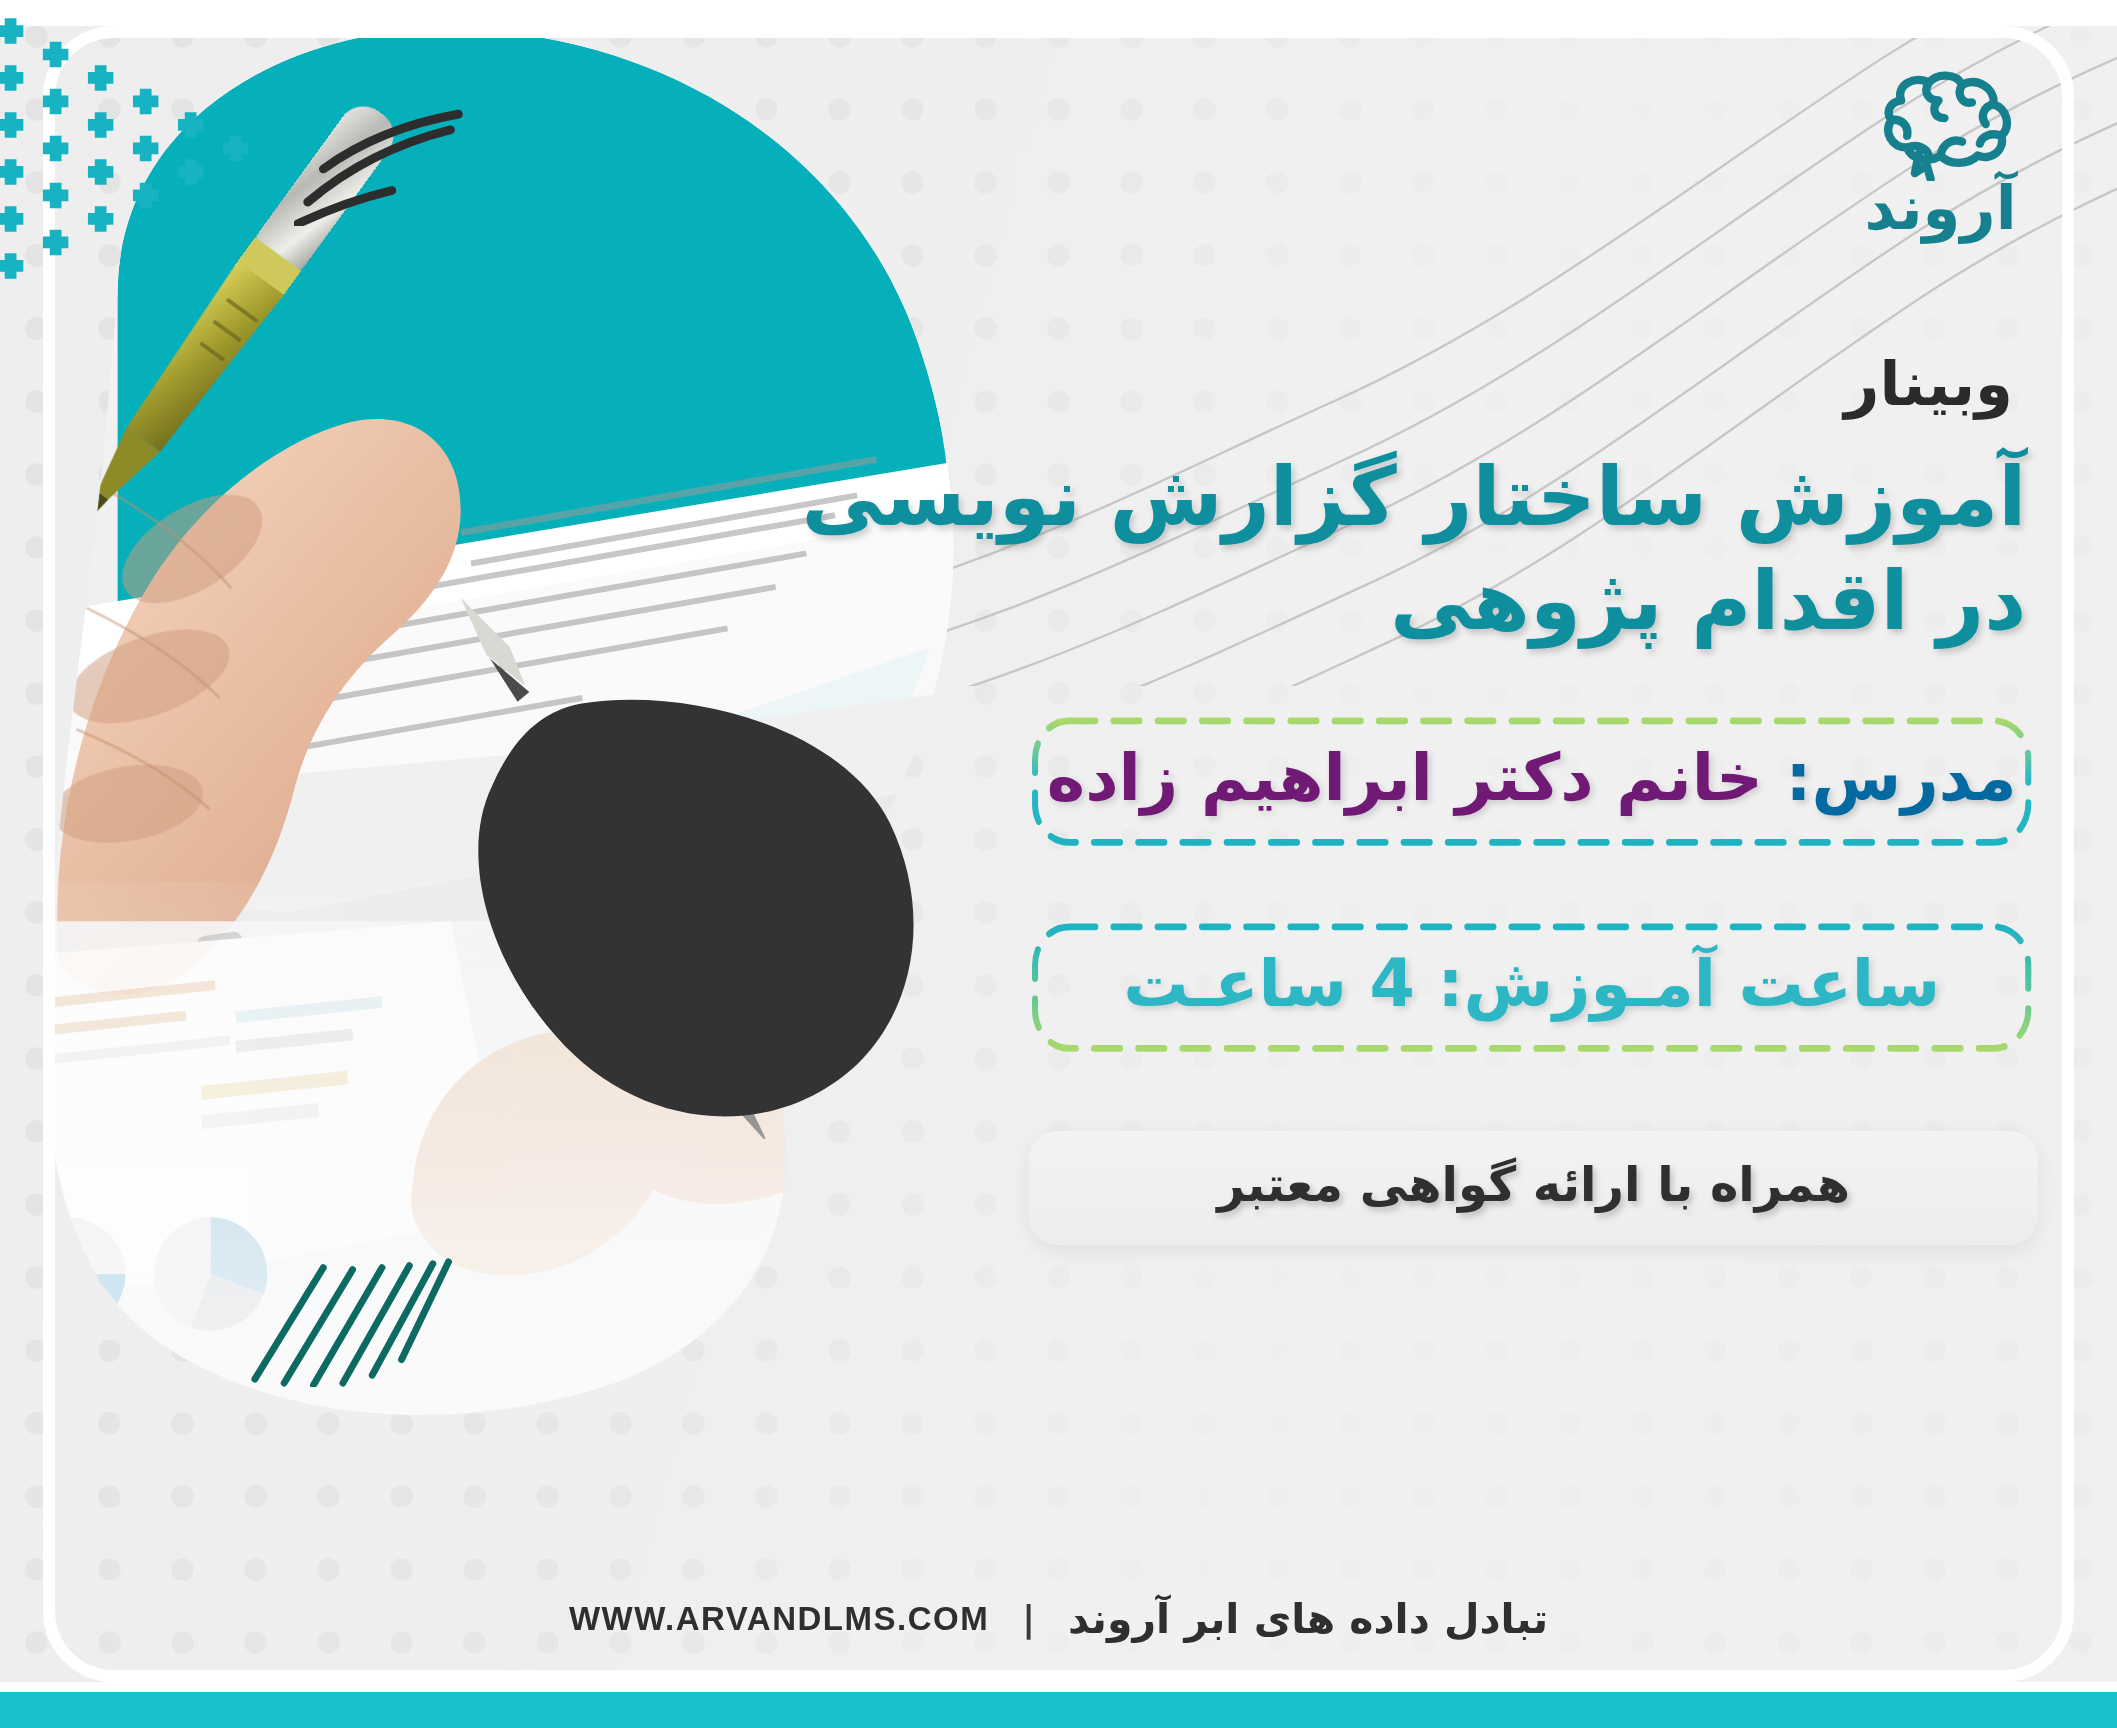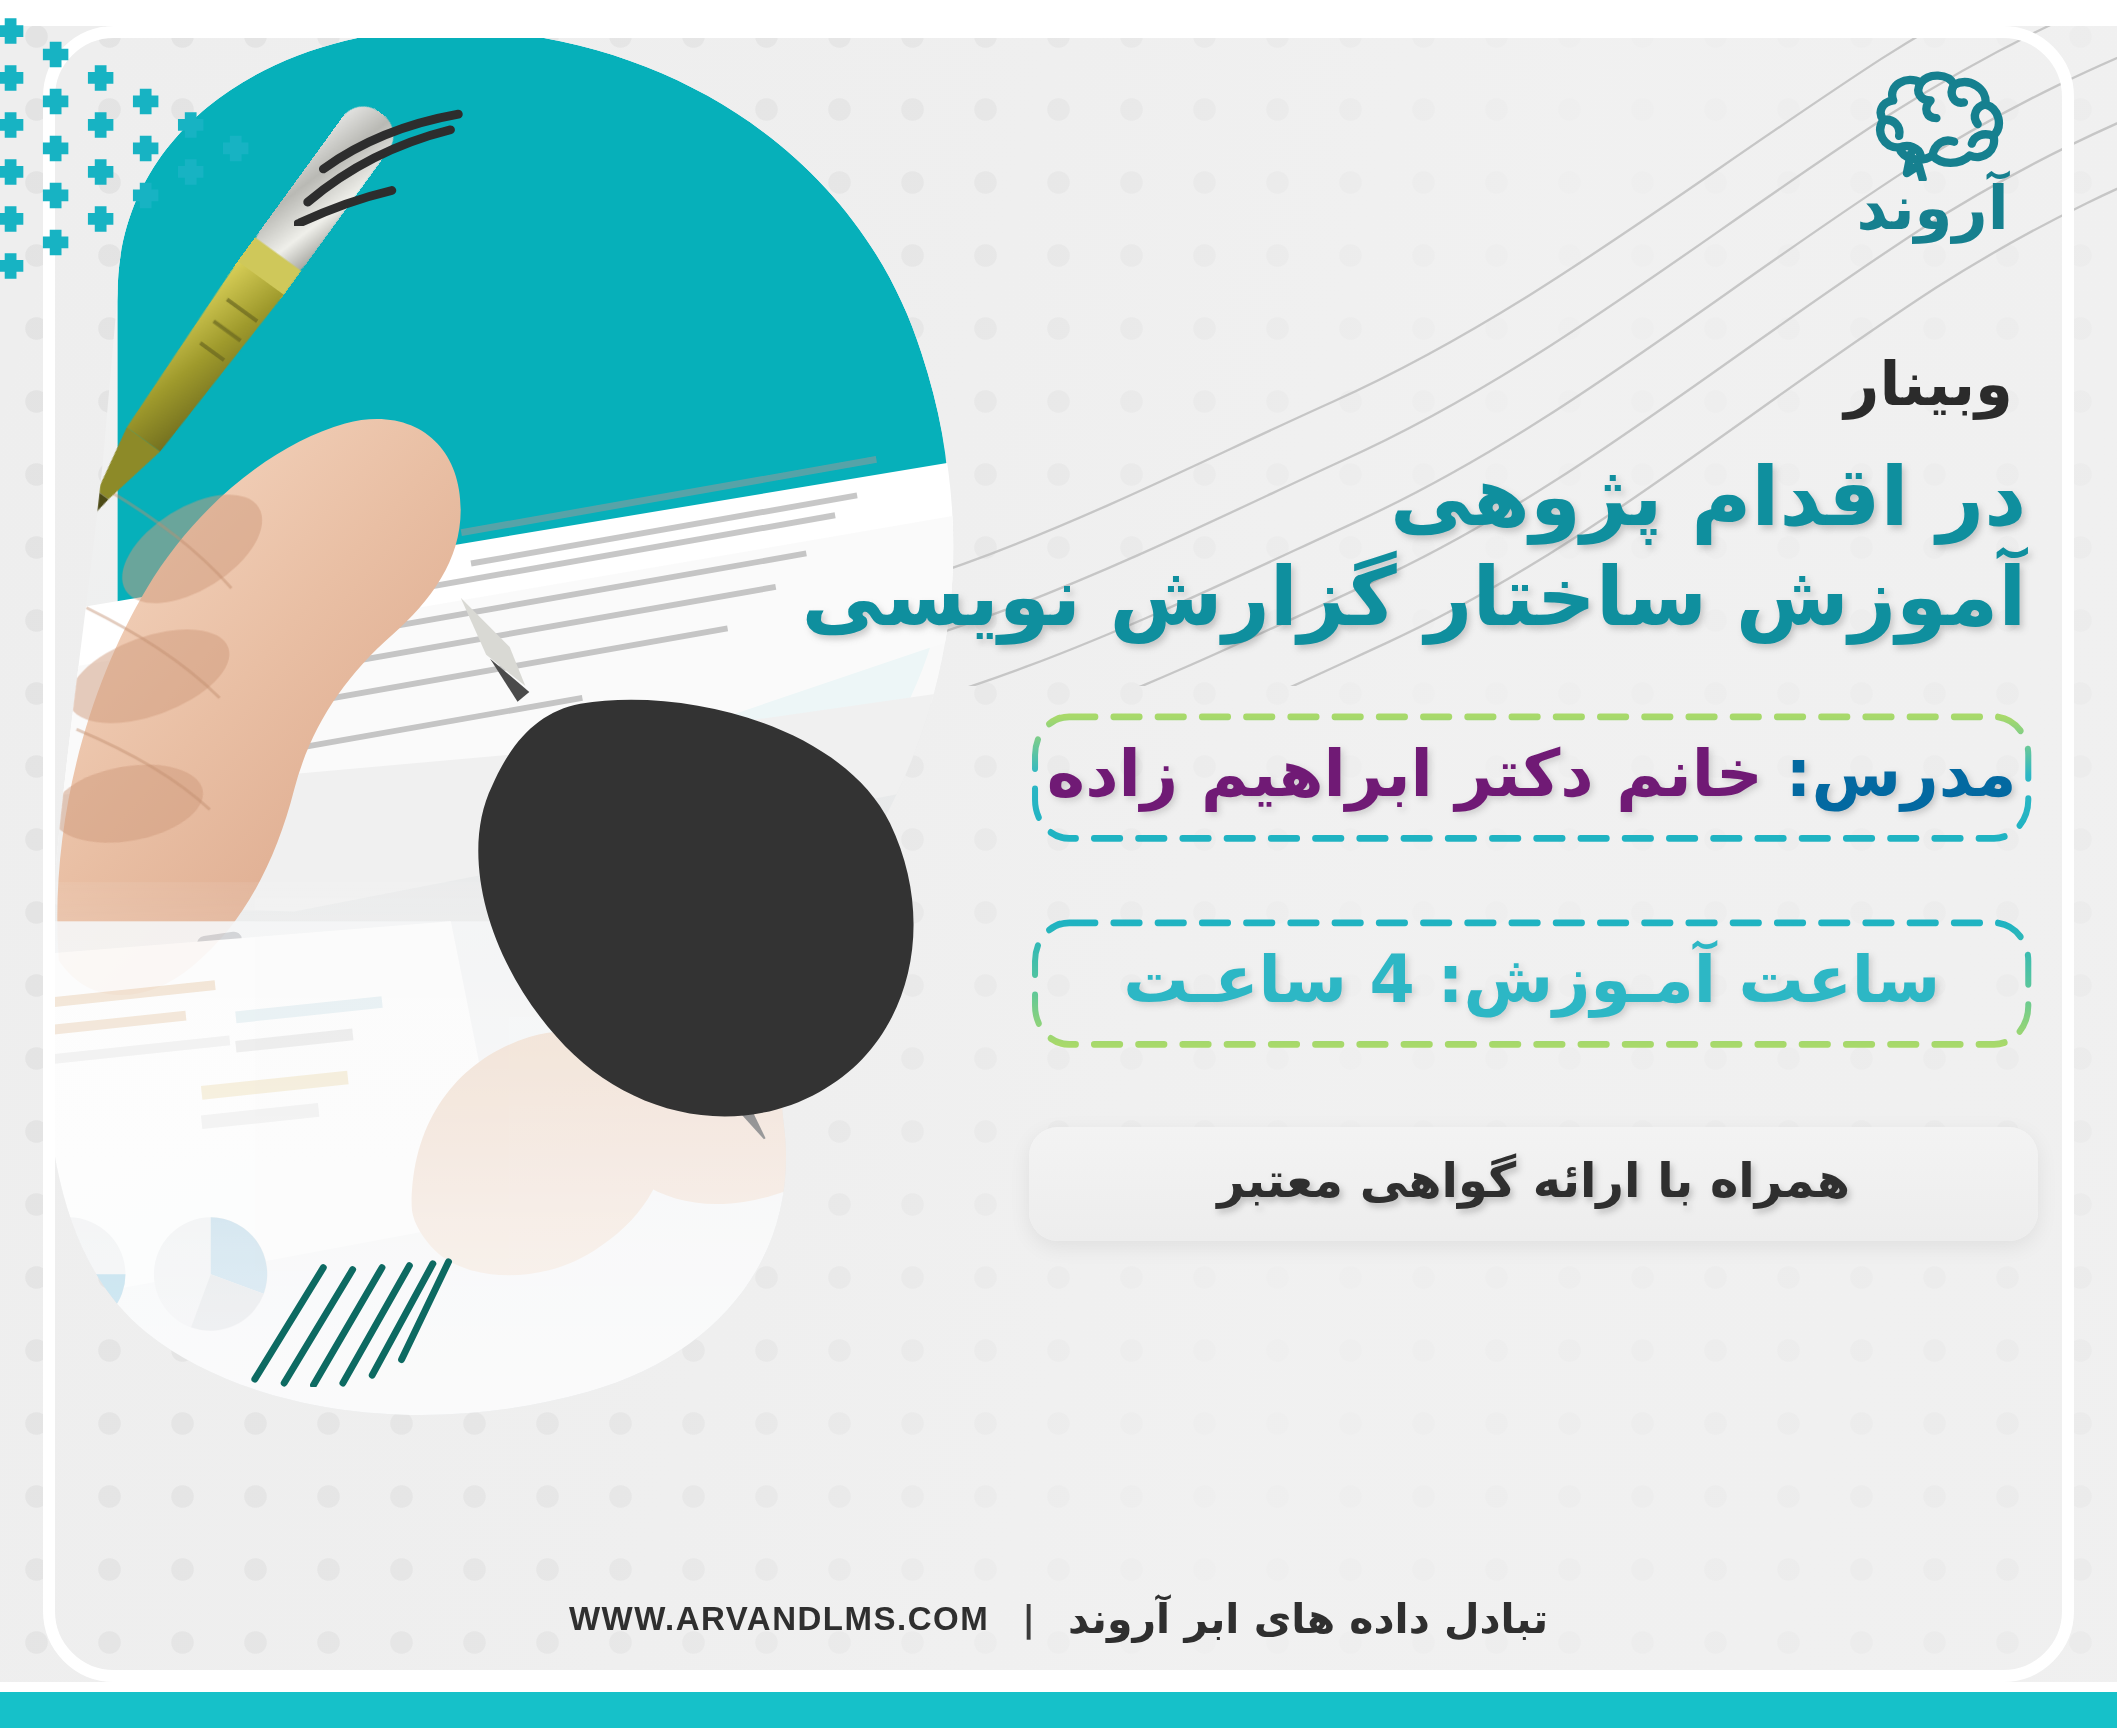--- a/index.html
+++ b/index.html
@@ -57,21 +57,21 @@
   .strokes{position:absolute;left:294px;top:108px;width:225px;height:118px;z-index:5;}
 
   
   .photo-wrap{
     position:absolute;left:0;top:0;width:1039px;height:1529px;z-index:4;
   }
   .photo-svg{position:absolute;inset:0;width:100%;height:100%;}
 
   
   .logo{
-    position:absolute;right:72px;top:71px;width:225px;height:186px;z-index:10;
+    position:absolute;right:64px;top:71px;width:225px;height:186px;z-index:10;
     display:flex;flex-direction:column;align-items:center;justify-content:flex-start;
   }
   .logo-mark{width:165px;height:110px;}
   .logo-word{
     margin-top:-3.9px;
     font-size:61px;font-weight:700;color:#16808f;
     letter-spacing:-1px;line-height:1;
     font-family:"DejaVu Sans","Liberation Sans",sans-serif;
   }
 
@@ -409,22 +409,22 @@
       </g>
     </svg>
     <div class="logo-word">آروند</div>
   </div>
 
   <div class="content">
 
     <div class="kicker">وبینار</div>
 
     <h1 class="title">
+      <span class="line line1">آموزش ساختار گزارش نویسی</span>
       <span class="line line2">در اقدام پژوهی</span>
-      <span class="line line1">آموزش ساختار گزارش نویسی</span>
     </h1>
 
     <div class="badge badge-instructor">
       <svg class="dash-svg" viewBox="0 0 1000 120" preserveAspectRatio="none">
         <defs>
           <linearGradient id="dashG1" x1="0" y1="0" x2="0" y2="1">
             <stop offset="0%" stop-color="#a8d96a"></stop>
             <stop offset="48%" stop-color="#2db7c5"></stop>
             <stop offset="100%" stop-color="#1fb3c2"></stop>
           </linearGradient>

